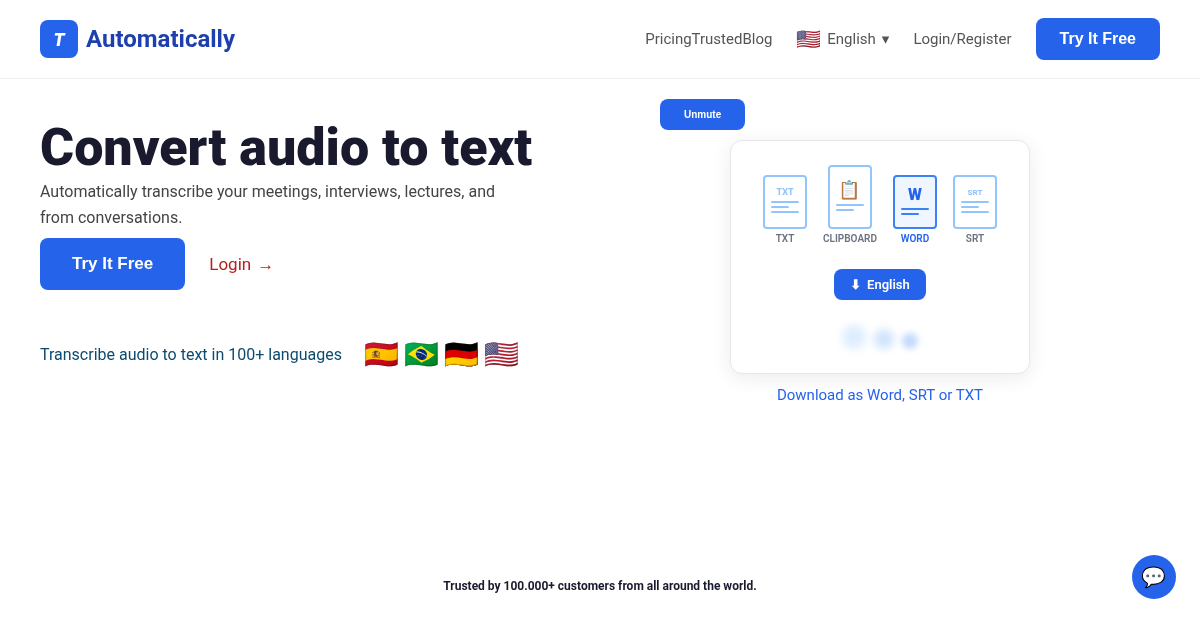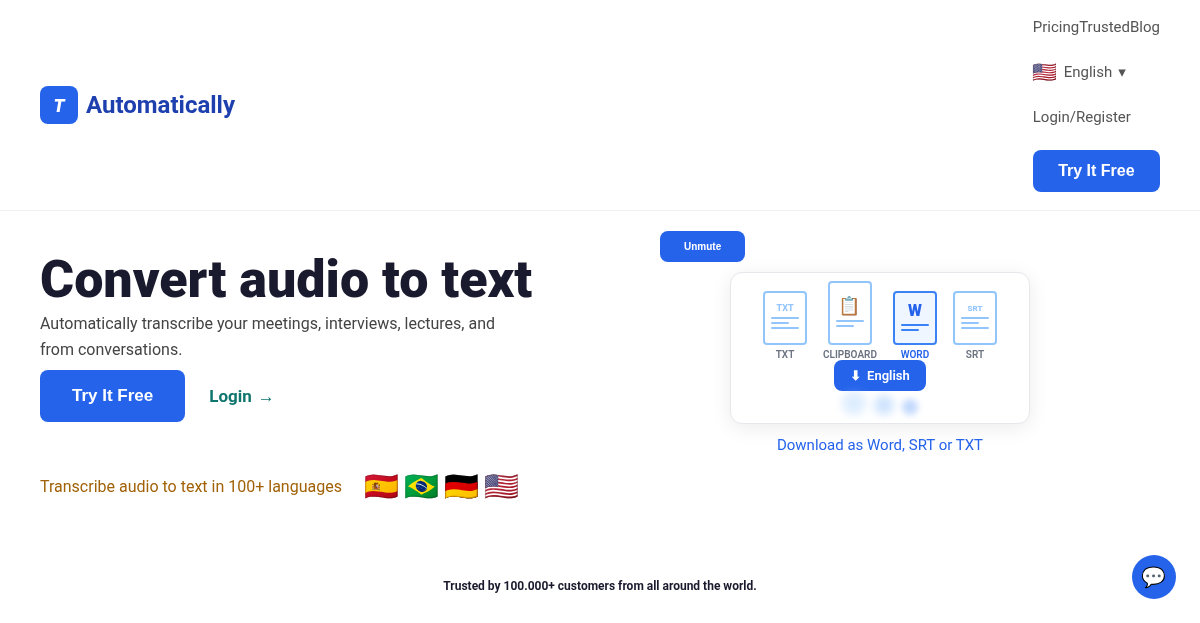--- a/index.html
+++ b/index.html
@@ -32,22 +32,22 @@
       font-size: 18px;
       font-style: italic;
     }
     .logo-text {
       font-size: 24px;
       font-weight: 700;
       color: #1e40af;
     }
     .nav-right {
       display: flex;
+      align-items: center;
       gap: 24px;
-      flex-direction: column;
     }
     .nav-links {
       display: flex;
       align-items: center;
       gap: 0;
     }
     .nav-link {
       color: #555;
       font-size: 15px;
       text-decoration: none;
@@ -119,34 +119,34 @@
       padding: 16px 32px;
       border-radius: 8px;
       font-size: 17px;
       font-weight: 700;
       cursor: pointer;
     }
     .login-arrow-btn {
       display: flex;
       align-items: center;
       gap: 6px;
-      color: #0f766e;
+      color: #b91c1c;
       font-size: 17px;
-      font-weight: 700;
+      font-weight: 400;
       cursor: pointer;
       text-decoration: none;
     }
     .languages-row {
       display: flex;
       align-items: center;
       gap: 16px;
     }
     .languages-text {
       font-size: 16px;
-      color: #a16207;
+      color: #0c4a6e;
     }
     .flags-group {
       display: flex;
     }
     .flag-circle {
       width: 48px;
       height: 48px;
       border-radius: 50%;
       overflow: hidden;
       margin-left: -8px;
@@ -177,27 +177,27 @@
       font-weight: 600;
       cursor: pointer;
       align-self: flex-start;
       margin-left: 60px;
       margin-bottom: 10px;
     }
     .doc-preview {
       background: white;
       border: 1px solid #e5e7eb;
       border-radius: 12px;
-      padding: 8px;
+      padding: 24px;
       width: 300px;
       box-shadow: 0 4px 20px rgba(0,0,0,0.08);
       display: flex;
       flex-direction: column;
       align-items: center;
-      gap: 0;
+      gap: 25px;
     }
     .doc-icons-row {
       display: flex;
       gap: 16px;
       align-items: flex-end;
     }
     .doc-icon {
       display: flex;
       flex-direction: column;
       align-items: center;

